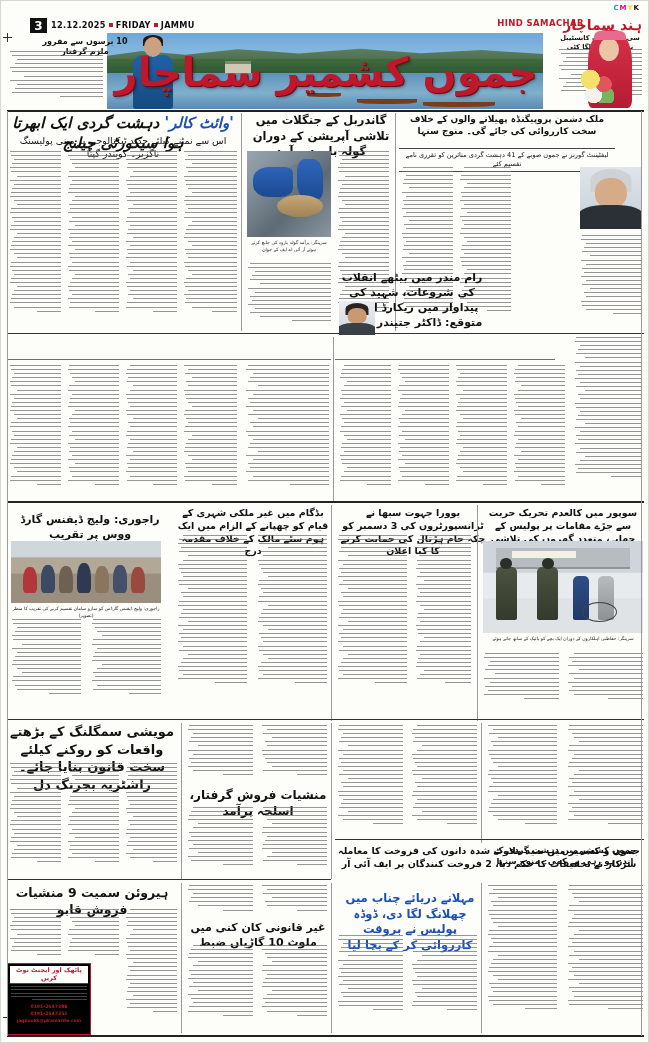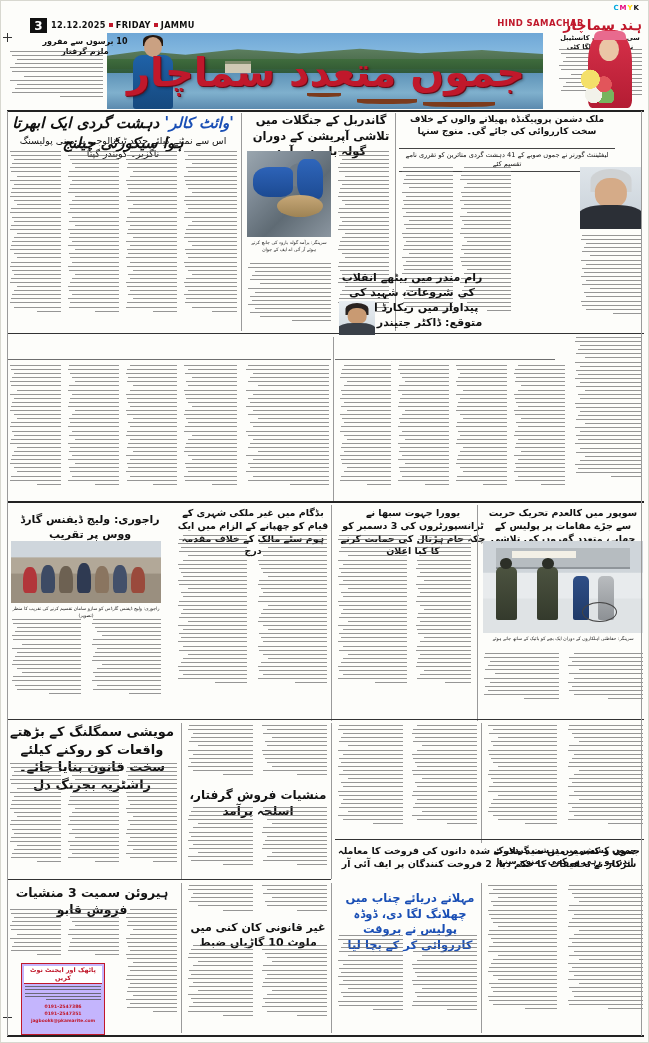--- a/index.html
+++ b/index.html
@@ -185,22 +185,22 @@
     background:linear-gradient(#4c5340,#343a2c); border-radius:5px 5px 2px 2px; }
   .ph-snow .sold:before{ content:""; position:absolute; left:22%; top:-16%;
     width:56%; height:20%; border-radius:50%; background:#2c2f27; }
   .ph-snow .civ{ position:absolute; bottom:14%; width:10%; height:48%;
     border-radius:5px 5px 2px 2px; }
   .ph-snow .bike{ position:absolute; right:16%; bottom:12%; width:22%; height:22%;
     border:1.4px solid #444; border-radius:50%; background:transparent; }
 
   
   #adbox{
-    position:absolute; left:20px; top:962px; width:84px; height:72px;
-    border:1.6px solid #c0182b; background:#c4b5fd;
+    position:absolute; left:6px; top:962px; width:84px; height:72px;
+    border:1.6px solid #c0182b; background:#000000;
   }
   #ad-title{ margin:2px 2px 0; background:#fff; color:#c0182b; font-size:6.4px;
     font-weight:bold; text-align:center; direction:rtl; border-bottom:1px solid #c0182b;
     padding-bottom:1px; }
   #ad-body{ padding:2px 3px; direction:rtl; }
   #ad-body .ln{ height:1px; background:#555; margin-bottom:2.3px; opacity:.8; }
   #ad-phone{ text-align:center; font-size:4.6px; font-weight:bold; color:#c0182b;
     line-height:1.5; direction:ltr; }
   #ad-mail{ text-align:center; font-size:4.4px; font-weight:bold; color:#c0182b;
     direction:ltr; }
@@ -242,21 +242,21 @@
     <div class="body"></div>
       <div class="hair"></div>
       <div class="head"></div>
   </div>
   <div id="mast-lady">
     <div class="scarf"></div>
       <div class="face"></div>
       <div class="band"></div>
       <div class="flowers"></div>
   </div>
-  <div id="mast-title" class="nast">جموں متعدد سماچار</div>
+  <div id="mast-title" class="nast">جموں کشمیر سماچار</div>
 
   <div class="sechead" style="left:8px;top:36px;width:94px;font-size:8px;margin-left:29px;">10 برسوں سے مفرور ملزم گرفتار</div>
   <div class="col" style="left:8px;top:50px;width:94px;height:56px;">
     <div class="ln s3"></div>
       <div class="ln s1"></div>
       <div class="ln s2"></div>
       <div class="ln s5"></div>
     <div class="ln s3"></div>
       <div class="ln s1"></div>
       <div class="ln s4"></div>
@@ -1512,21 +1512,21 @@
       <div class="ln s1"></div>
       <div class="ln s2"></div>
       <div class="ln s3"></div>
       <div class="ln last"></div>
   </div>
 
   <div class="hr" style="left:6px;top:878px;width:324px;height:1.2px;background:#333;"></div>
   <div class="hr" style="left:334px;top:838px;width:309px;height:1.2px;background:#333;"></div>
 
   <div class="hl nast" style="position:absolute;left:8px;top:884px;width:166px;font-size:12.5px;">
-    <span>ہیروئن سمیت 3 منشیات فروش قابو</span>
+    <span>ہیروئن سمیت 9 منشیات فروش قابو</span>
   </div>
   <div class="col" style="left:8px;top:908px;width:52px;height:48px;">
     <div class="ln s3"></div>
       <div class="ln s1"></div>
       <div class="ln s2"></div>
       <div class="ln s5"></div>
       <div class="ln s3"></div>
     <div class="ln s1"></div>
       <div class="ln s4"></div>
       <div class="ln s3"></div>

